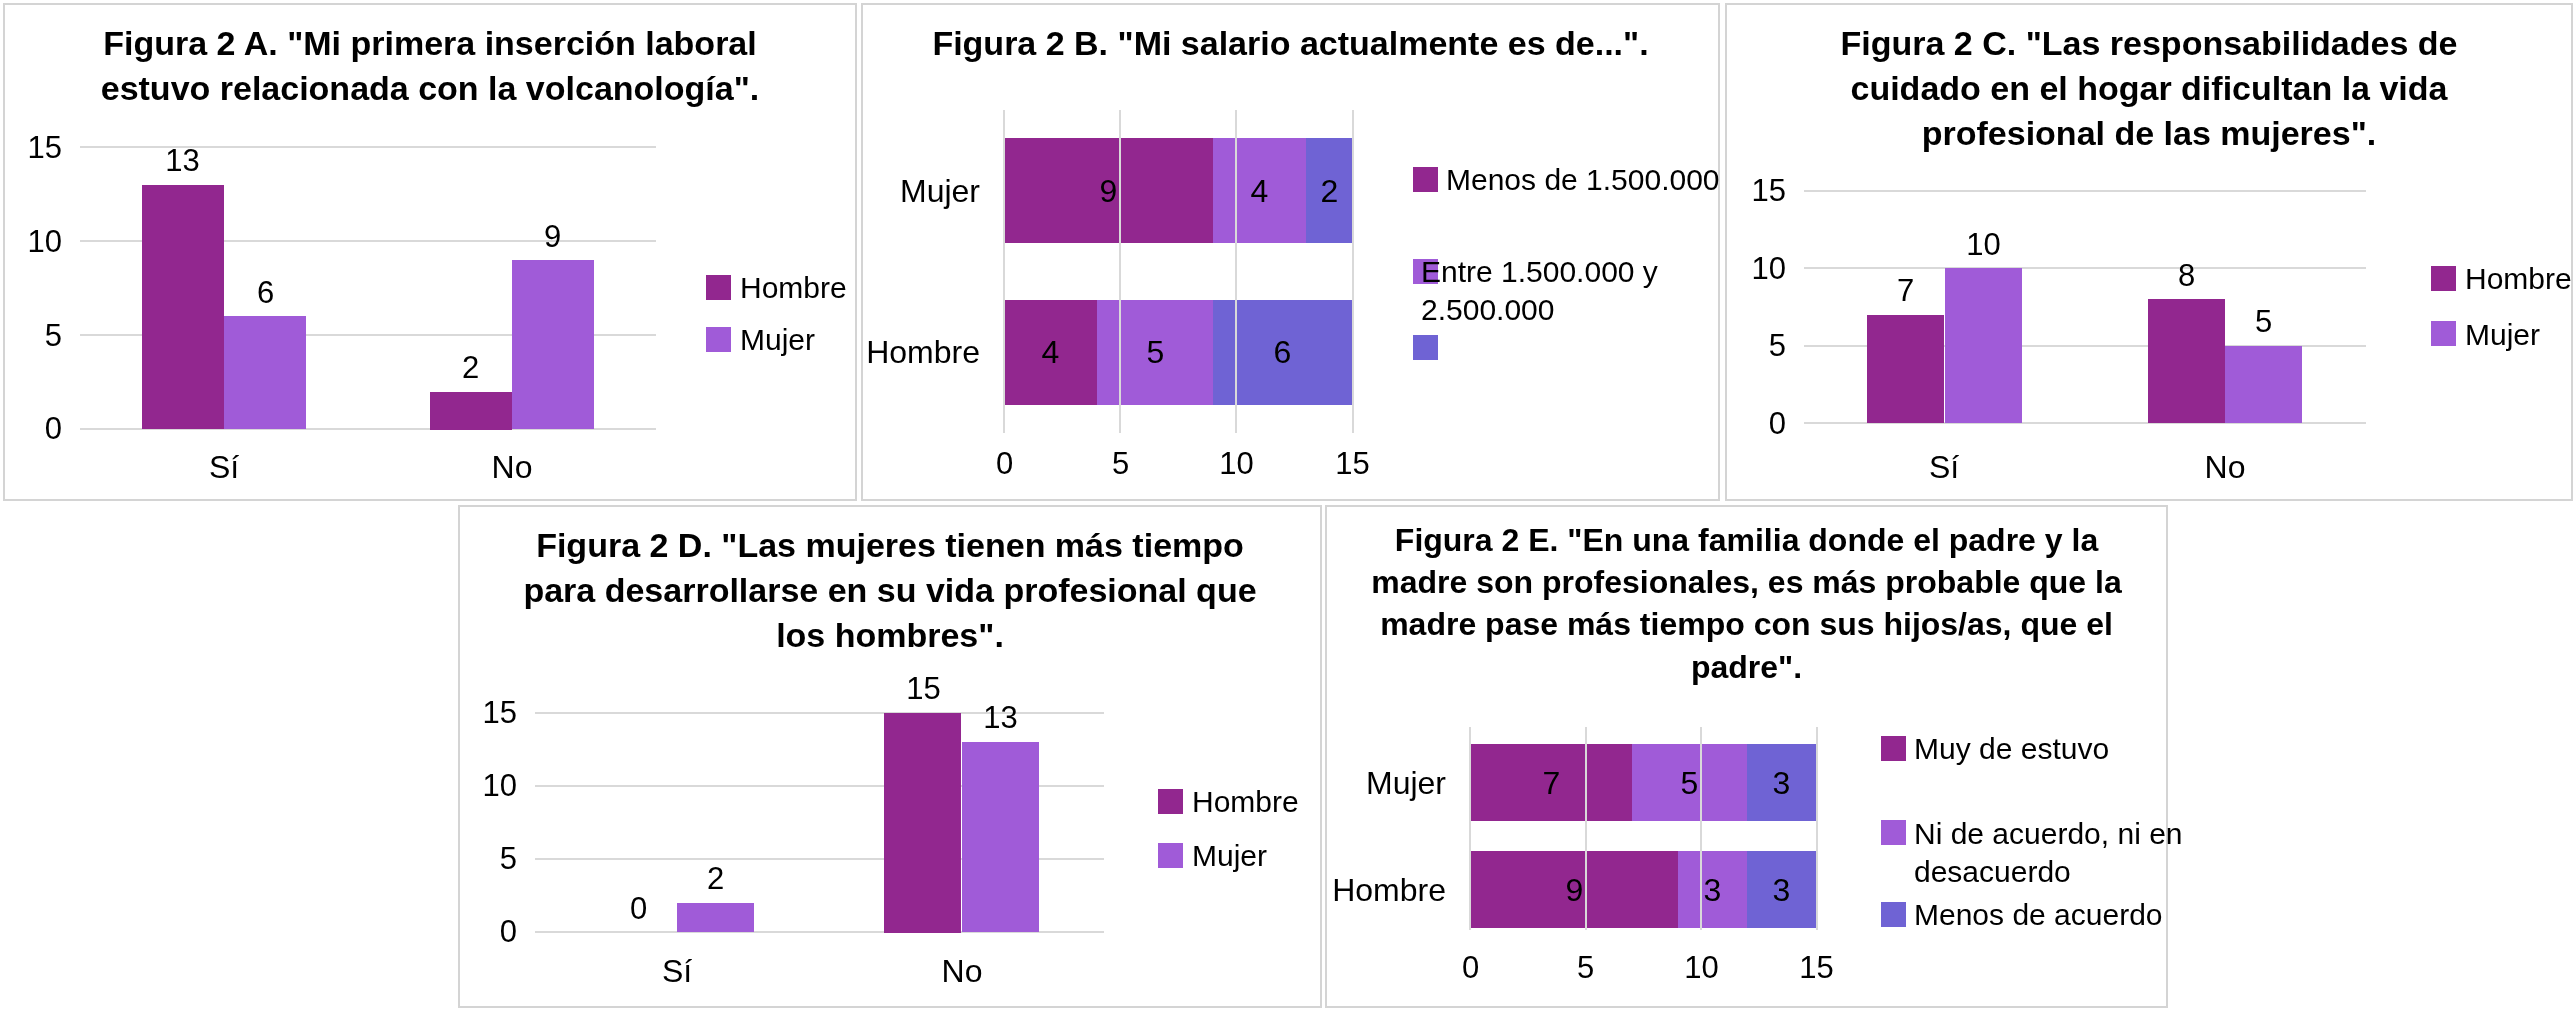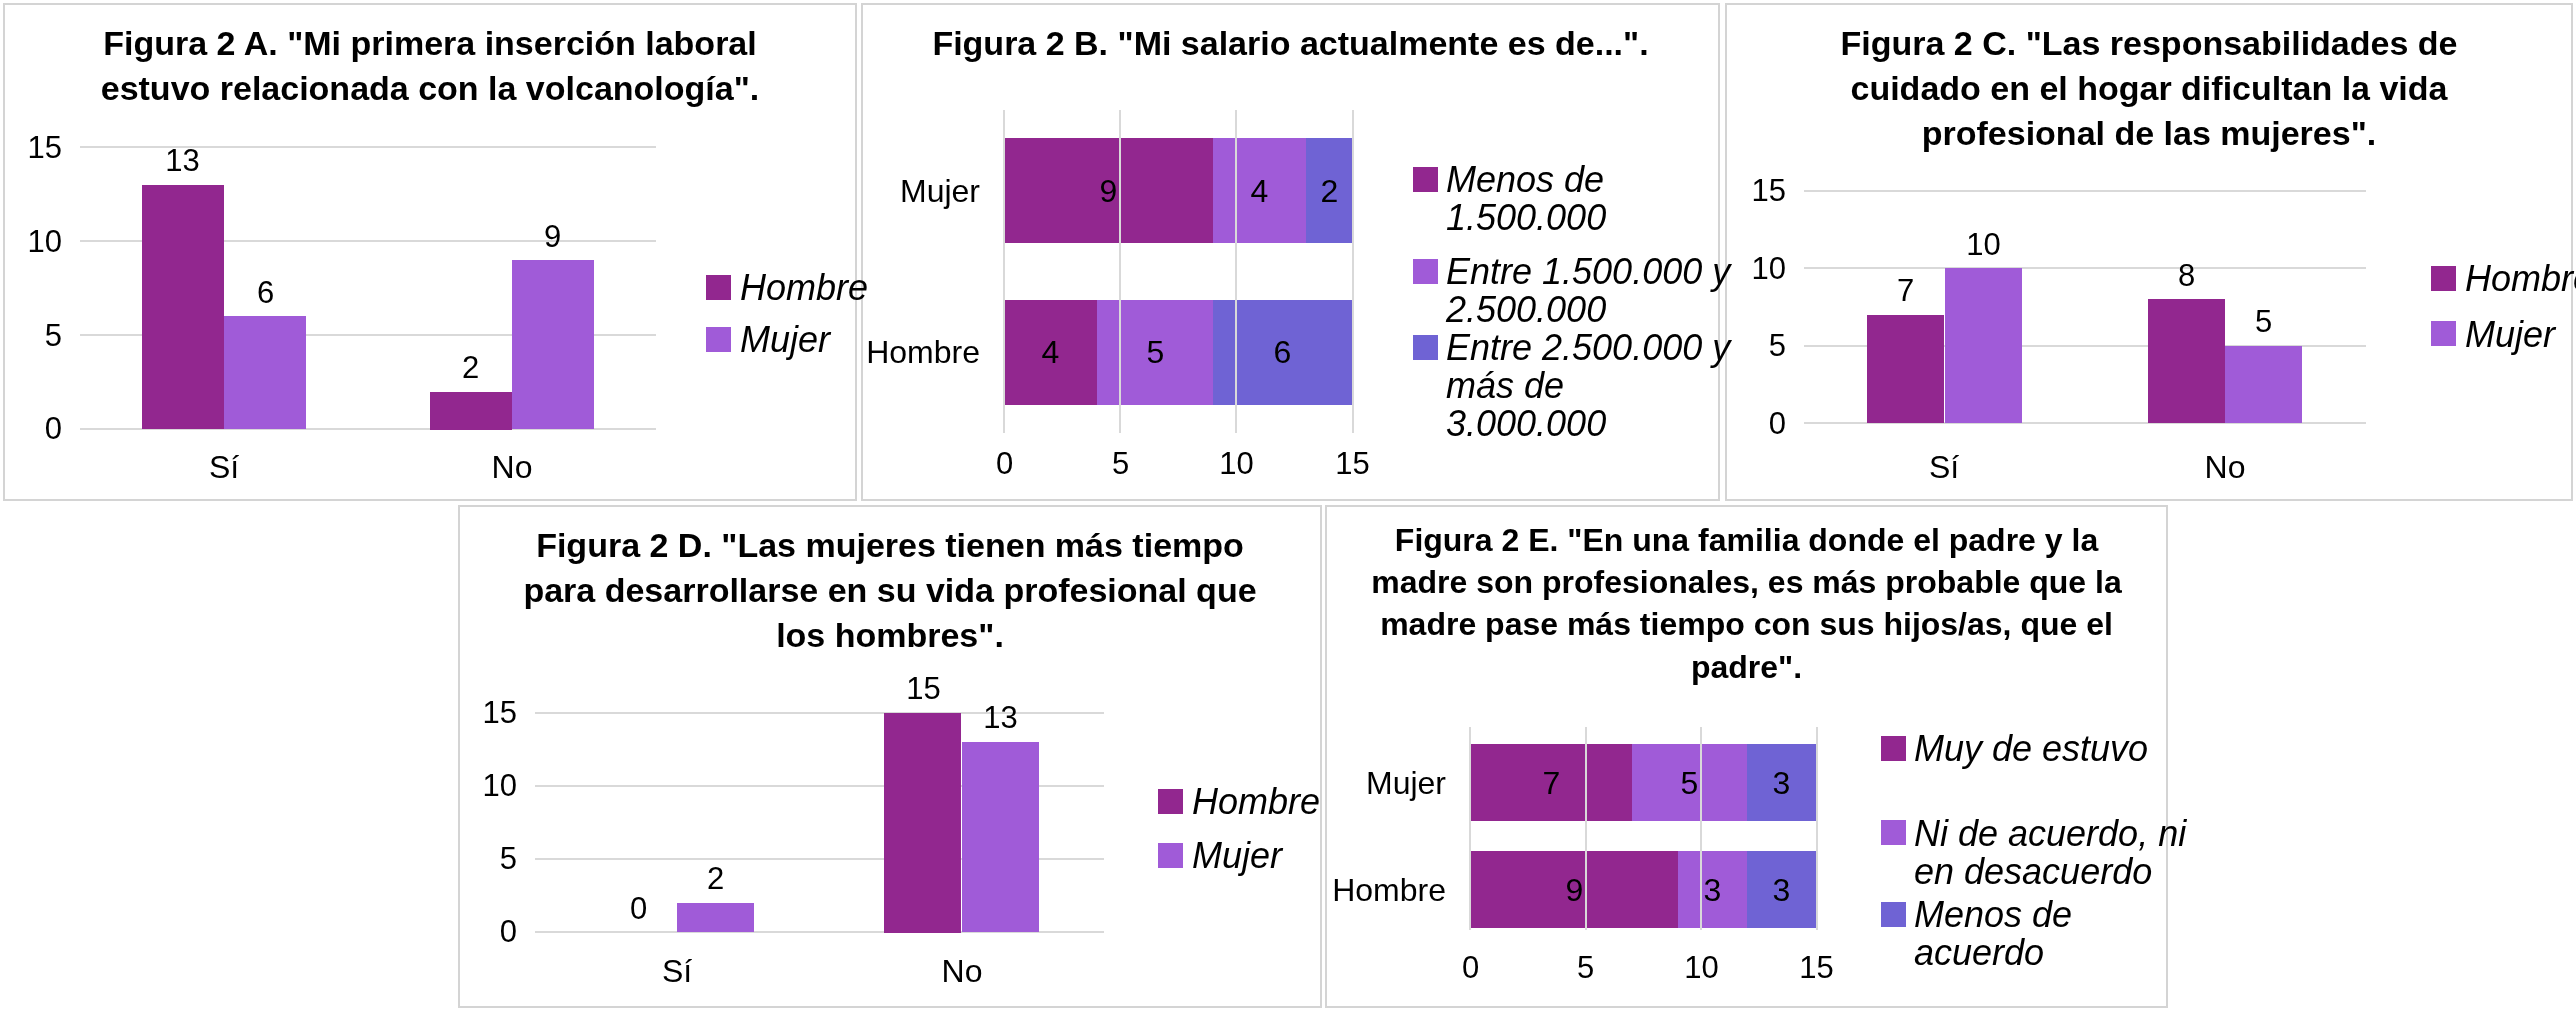--- a/index.html
+++ b/index.html
@@ -107,24 +107,23 @@
     line-height: 42px;
   }
   .legend-swatch {
     position: absolute;
     width: 25px;
     height: 25px;
     z-index: 4;
   }
   .legend-label {
     position: absolute;
-    font-size: 36px;
+    font-size: 30px;
     line-height: 38px;
     z-index: 4;
-    font-style: italic;
   }
   .legend-label.nowrap { white-space: nowrap; }
 </style>
 </head>
 <body>
 
 <div id="canvas">
 
   <section class="panel" id="panel-figura-2A" style="left:3px; top:3px; width:854px; height:498px;">
     <h2 class="panel-title">Figura 2 A. "Mi primera inserción laboral
@@ -176,23 +175,22 @@
         <div class="xtick-label" style="left: 102px; top: 439px;">0</div>
         <div class="gridline-v" style="left: 256px; top: 105px; height: 323px;"></div>
         <div class="xtick-label" style="left: 218px; top: 439px;">5</div>
         <div class="gridline-v" style="left: 372px; top: 105px; height: 323px;"></div>
         <div class="xtick-label" style="left: 334px; top: 439px;">10</div>
         <div class="gridline-v" style="left: 489px; top: 105px; height: 323px;"></div>
         <div class="xtick-label" style="left: 450px; top: 439px;">15</div>
         <div class="legend-swatch" style="left: 550px; top: 162px; background: rgb(146, 39, 143);"></div>
         <div class="legend-label" style="left: 583px; top: 156px; width: 287px;">Menos de 1.500.000</div>
         <div class="legend-swatch" style="left: 550px; top: 254px; background: rgb(160, 91, 216);"></div>
-        <div class="legend-label" style="left: 583px; top: 248px; width: 287px;">Entre 1.500.000 y 2.500.000</div>
+        <div class="legend-label" style="left: 558px; top: 248px; width: 287px;">Entre 1.500.000 y 2.500.000</div>
         <div class="legend-swatch" style="left: 550px; top: 330px; background: rgb(111, 99, 212);"></div>
-        <div class="legend-label" style="left: 583px; top: 324px; width: 287px;">Entre 2.500.000 y más de 3.000.000</div>
       </div>
   </section>
 
   <section class="panel" id="panel-figura-2C" style="left:1725px; top:3px; width:848px; height:498px;">
     <h2 class="panel-title">Figura 2 C. "Las responsabilidades de
 cuidado en el hogar dificultan la vida
 profesional de las mujeres".</h2>
     <div class="chart-layer">
         <div class="gridline-h" style="left: 77px; top: 417px; width: 562px;"></div>
         <div class="ytick-label" style="left: 0px; top: 399px;">0</div>

